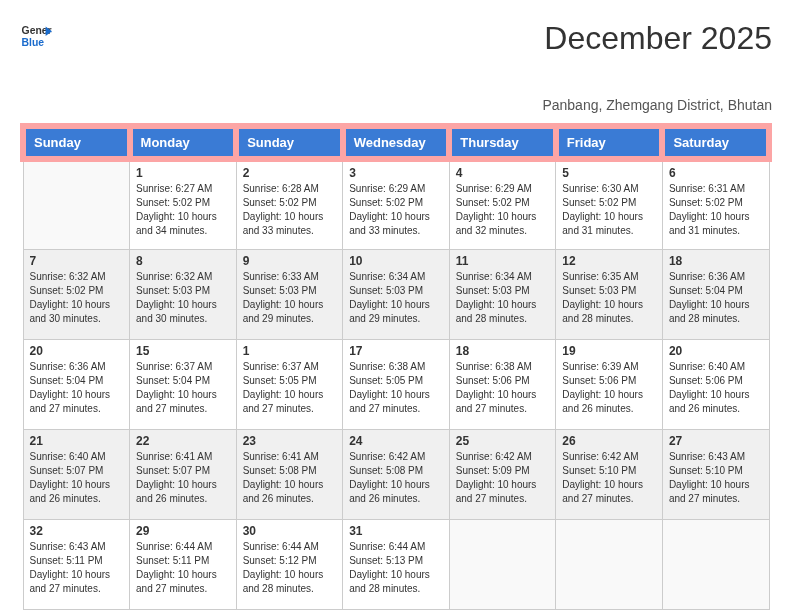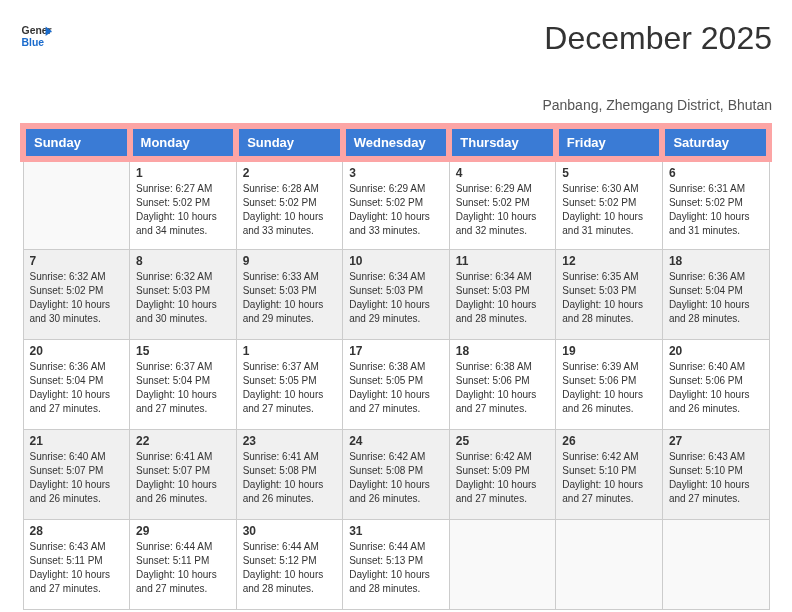--- a/index.html
+++ b/index.html
@@ -219,21 +219,21 @@
           <div class="day-number">26</div>
           <div class="cell-text">Sunrise: 6:42 AM<br>Sunset: 5:10 PM<br>Daylight: 10 hours and 27 minutes.</div>
         </td>
         <td>
           <div class="day-number">27</div>
           <div class="cell-text">Sunrise: 6:43 AM<br>Sunset: 5:10 PM<br>Daylight: 10 hours and 27 minutes.</div>
         </td>
       </tr>
       <tr>
         <td>
-          <div class="day-number">28</div>
+          <div class="day-number">32</div>
           <div class="cell-text">Sunrise: 6:43 AM<br>Sunset: 5:11 PM<br>Daylight: 10 hours and 27 minutes.</div>
         </td>
         <td>
           <div class="day-number">29</div>
           <div class="cell-text">Sunrise: 6:44 AM<br>Sunset: 5:11 PM<br>Daylight: 10 hours and 27 minutes.</div>
         </td>
         <td>
           <div class="day-number">30</div>
           <div class="cell-text">Sunrise: 6:44 AM<br>Sunset: 5:12 PM<br>Daylight: 10 hours and 28 minutes.</div>
         </td>

